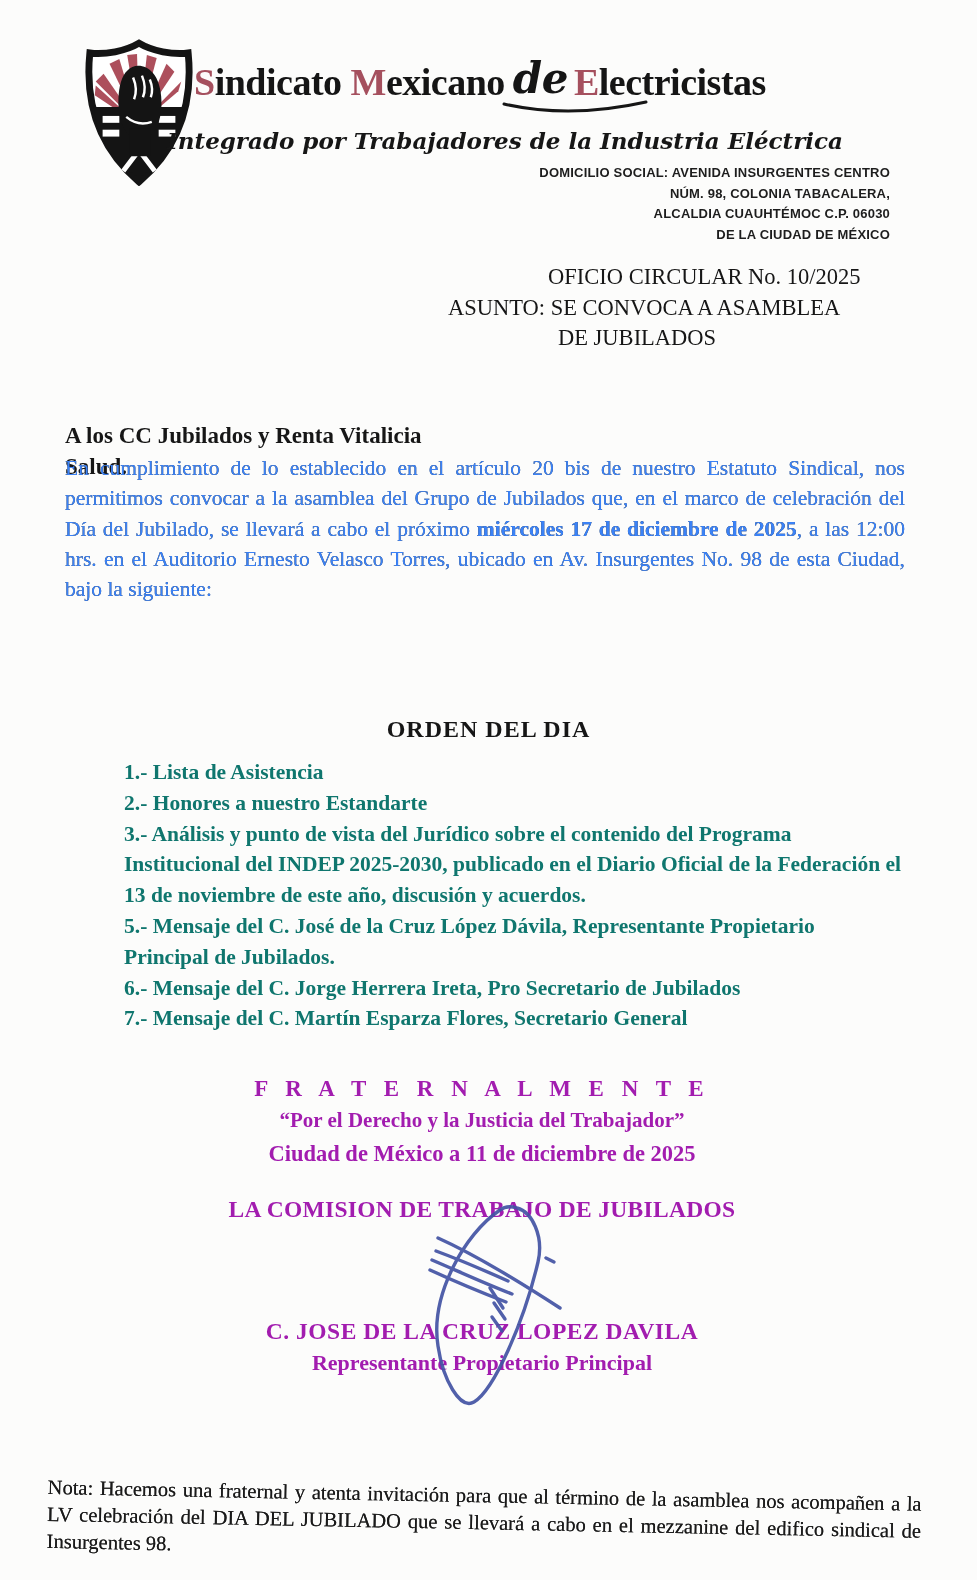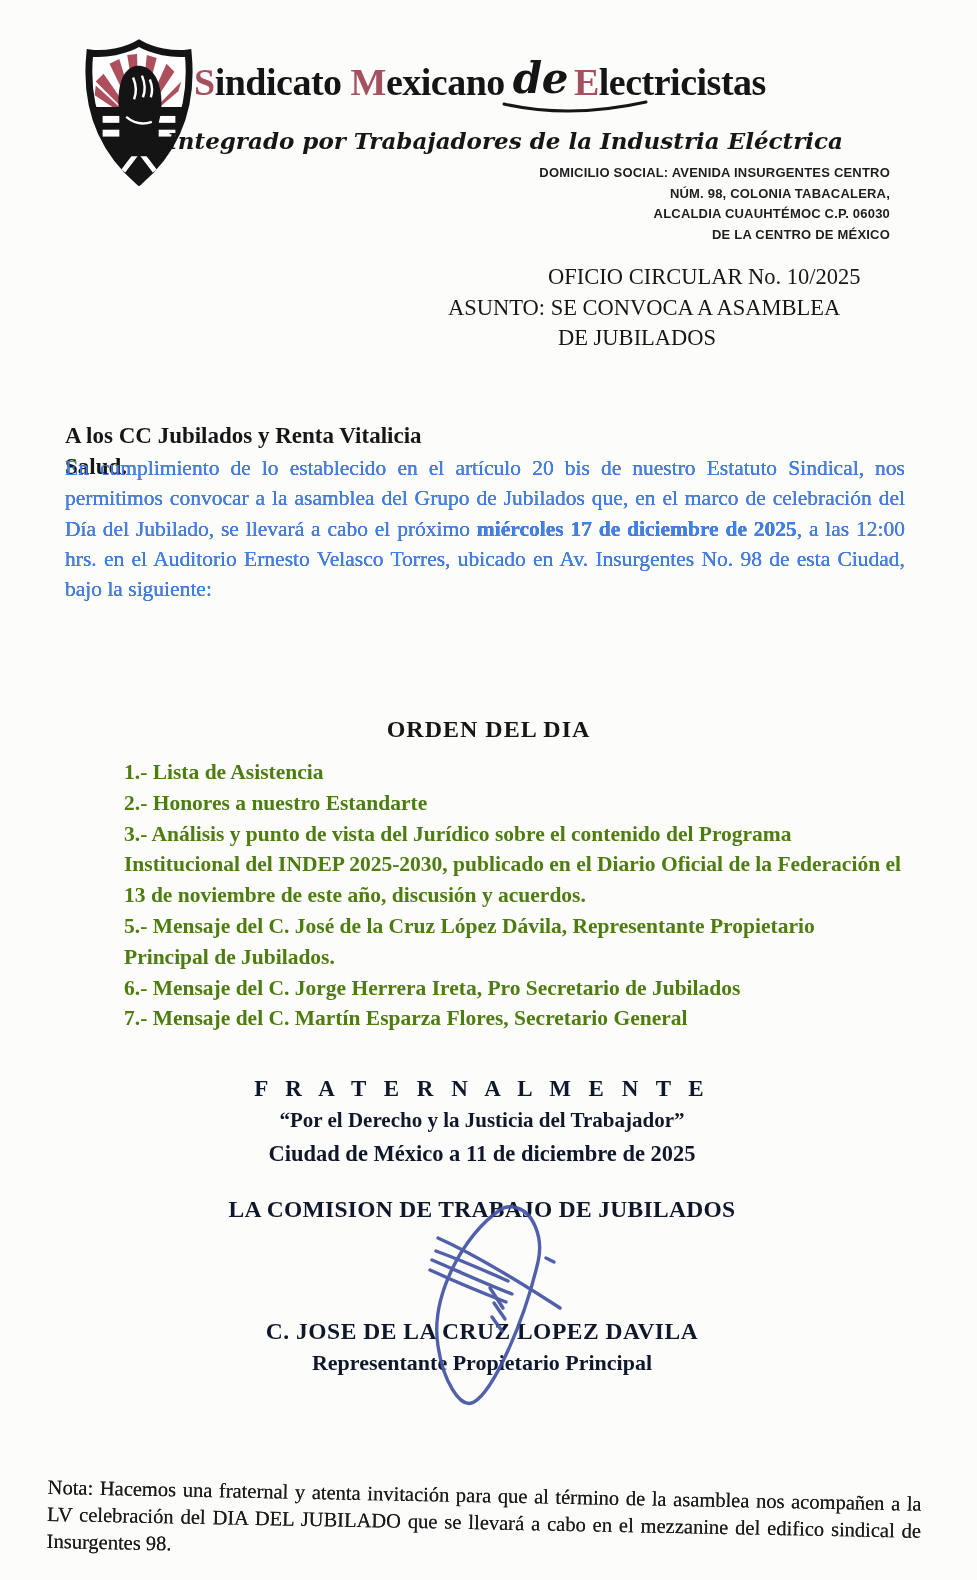--- a/index.html
+++ b/index.html
@@ -61,25 +61,25 @@
     text-shadow:0 0 0.4px #333;
     margin:1px;
   }
   .body-par b{font-weight:700;text-shadow:0 0 0.6px #222;}
   .agenda-heading{
     position:absolute;left:0;top:676px;width:977px;text-align:center;
     font-weight:700;font-size:24px;letter-spacing:1px;color:#161616;margin-top:40px;
   }
   .agenda-list{
     position:absolute;left:124px;top:757px;width:780px;
-    font-weight:700;font-size:21.5px;line-height:30.8px;color:#4d7c0f;
+    font-weight:700;font-size:21.5px;line-height:30.8px;color:#0f766e;
     text-align:left;
   }
   
-  .cline{position:absolute;left:0;width:964px;text-align:center;font-weight:700;color:#0f172a;}
+  .cline{position:absolute;left:0;width:964px;text-align:center;font-weight:700;color:#a21caf;}
   .fraternal{top:1076px;font-size:23px;letter-spacing:6px;}
   .motto{top:1108px;font-size:21px;}
   .dateline{top:1141px;font-size:22.5px;}
   .commission{top:1196px;font-size:23.5px;letter-spacing:0.3px;}
   .signer-name{top:1318px;font-size:23.5px;letter-spacing:0.5px;}
   .signer-role{top:1350px;font-size:22px;}
   .signature{position:absolute;left:408px;top:1204px;width:170px;height:212px;z-index:5;}
   
   .note{
     position:absolute;left:48px;top:1474px;width:874px;
@@ -127,21 +127,21 @@
   <svg class="swash" viewBox="0 0 150 18" aria-hidden="true">
     <path d="M4 5 Q 70 20 146 3" fill="none" stroke="#161616" stroke-width="3" stroke-linecap="round"></path>
   </svg>
 
   <div class="tagline">Integrado por Trabajadores de la Industria Eléctrica</div>
 
   <div class="address">
     <div>DOMICILIO SOCIAL: AVENIDA INSURGENTES CENTRO</div>
     <div>NÚM. 98, COLONIA TABACALERA,</div>
     <div>ALCALDIA CUAUHTÉMOC C.P. 06030</div>
-    <div>DE LA CENTRO DE MÉXICO</div>
+    <div>DE LA CIUDAD DE MÉXICO</div>
   </div>
 
   <div class="oficio">
     <div class="l1">OFICIO CIRCULAR No. 10/2025</div>
     <div class="l2">ASUNTO: SE CONVOCA A ASAMBLEA</div>
     <div class="l3">DE JUBILADOS</div>
   </div>
 
   <div class="salutation">
     <div>A los CC Jubilados y Renta Vitalicia</div>

